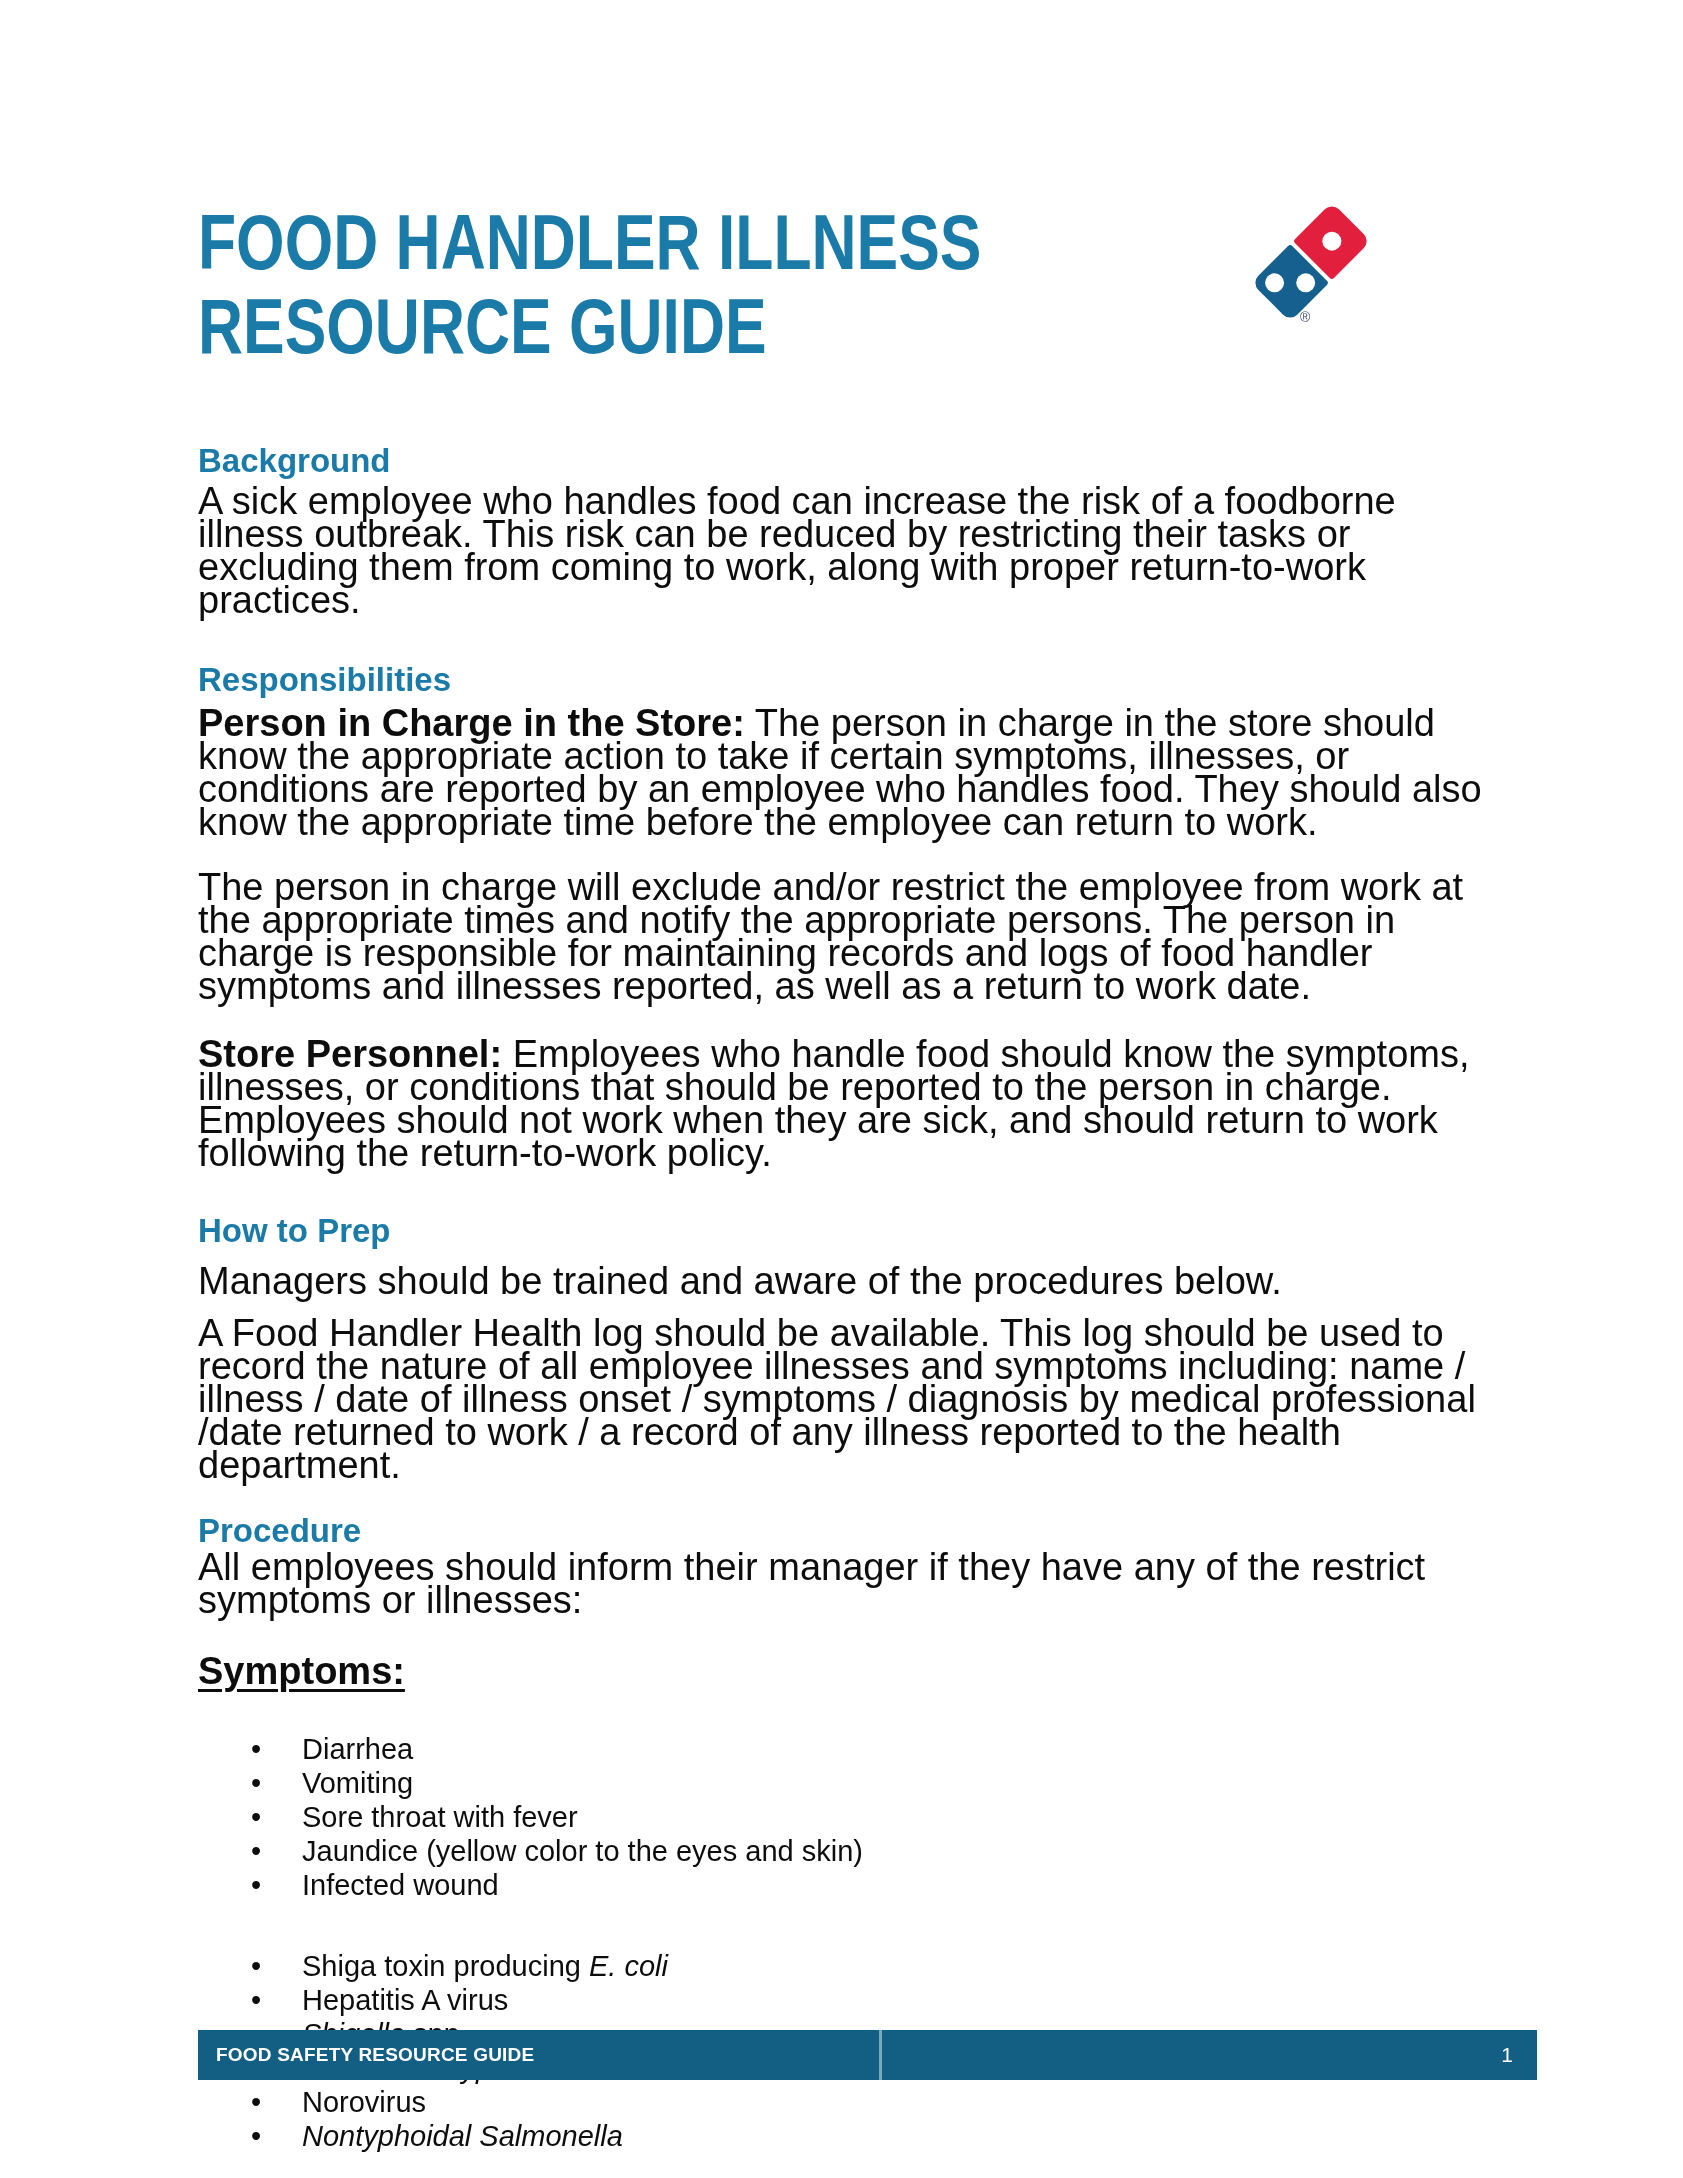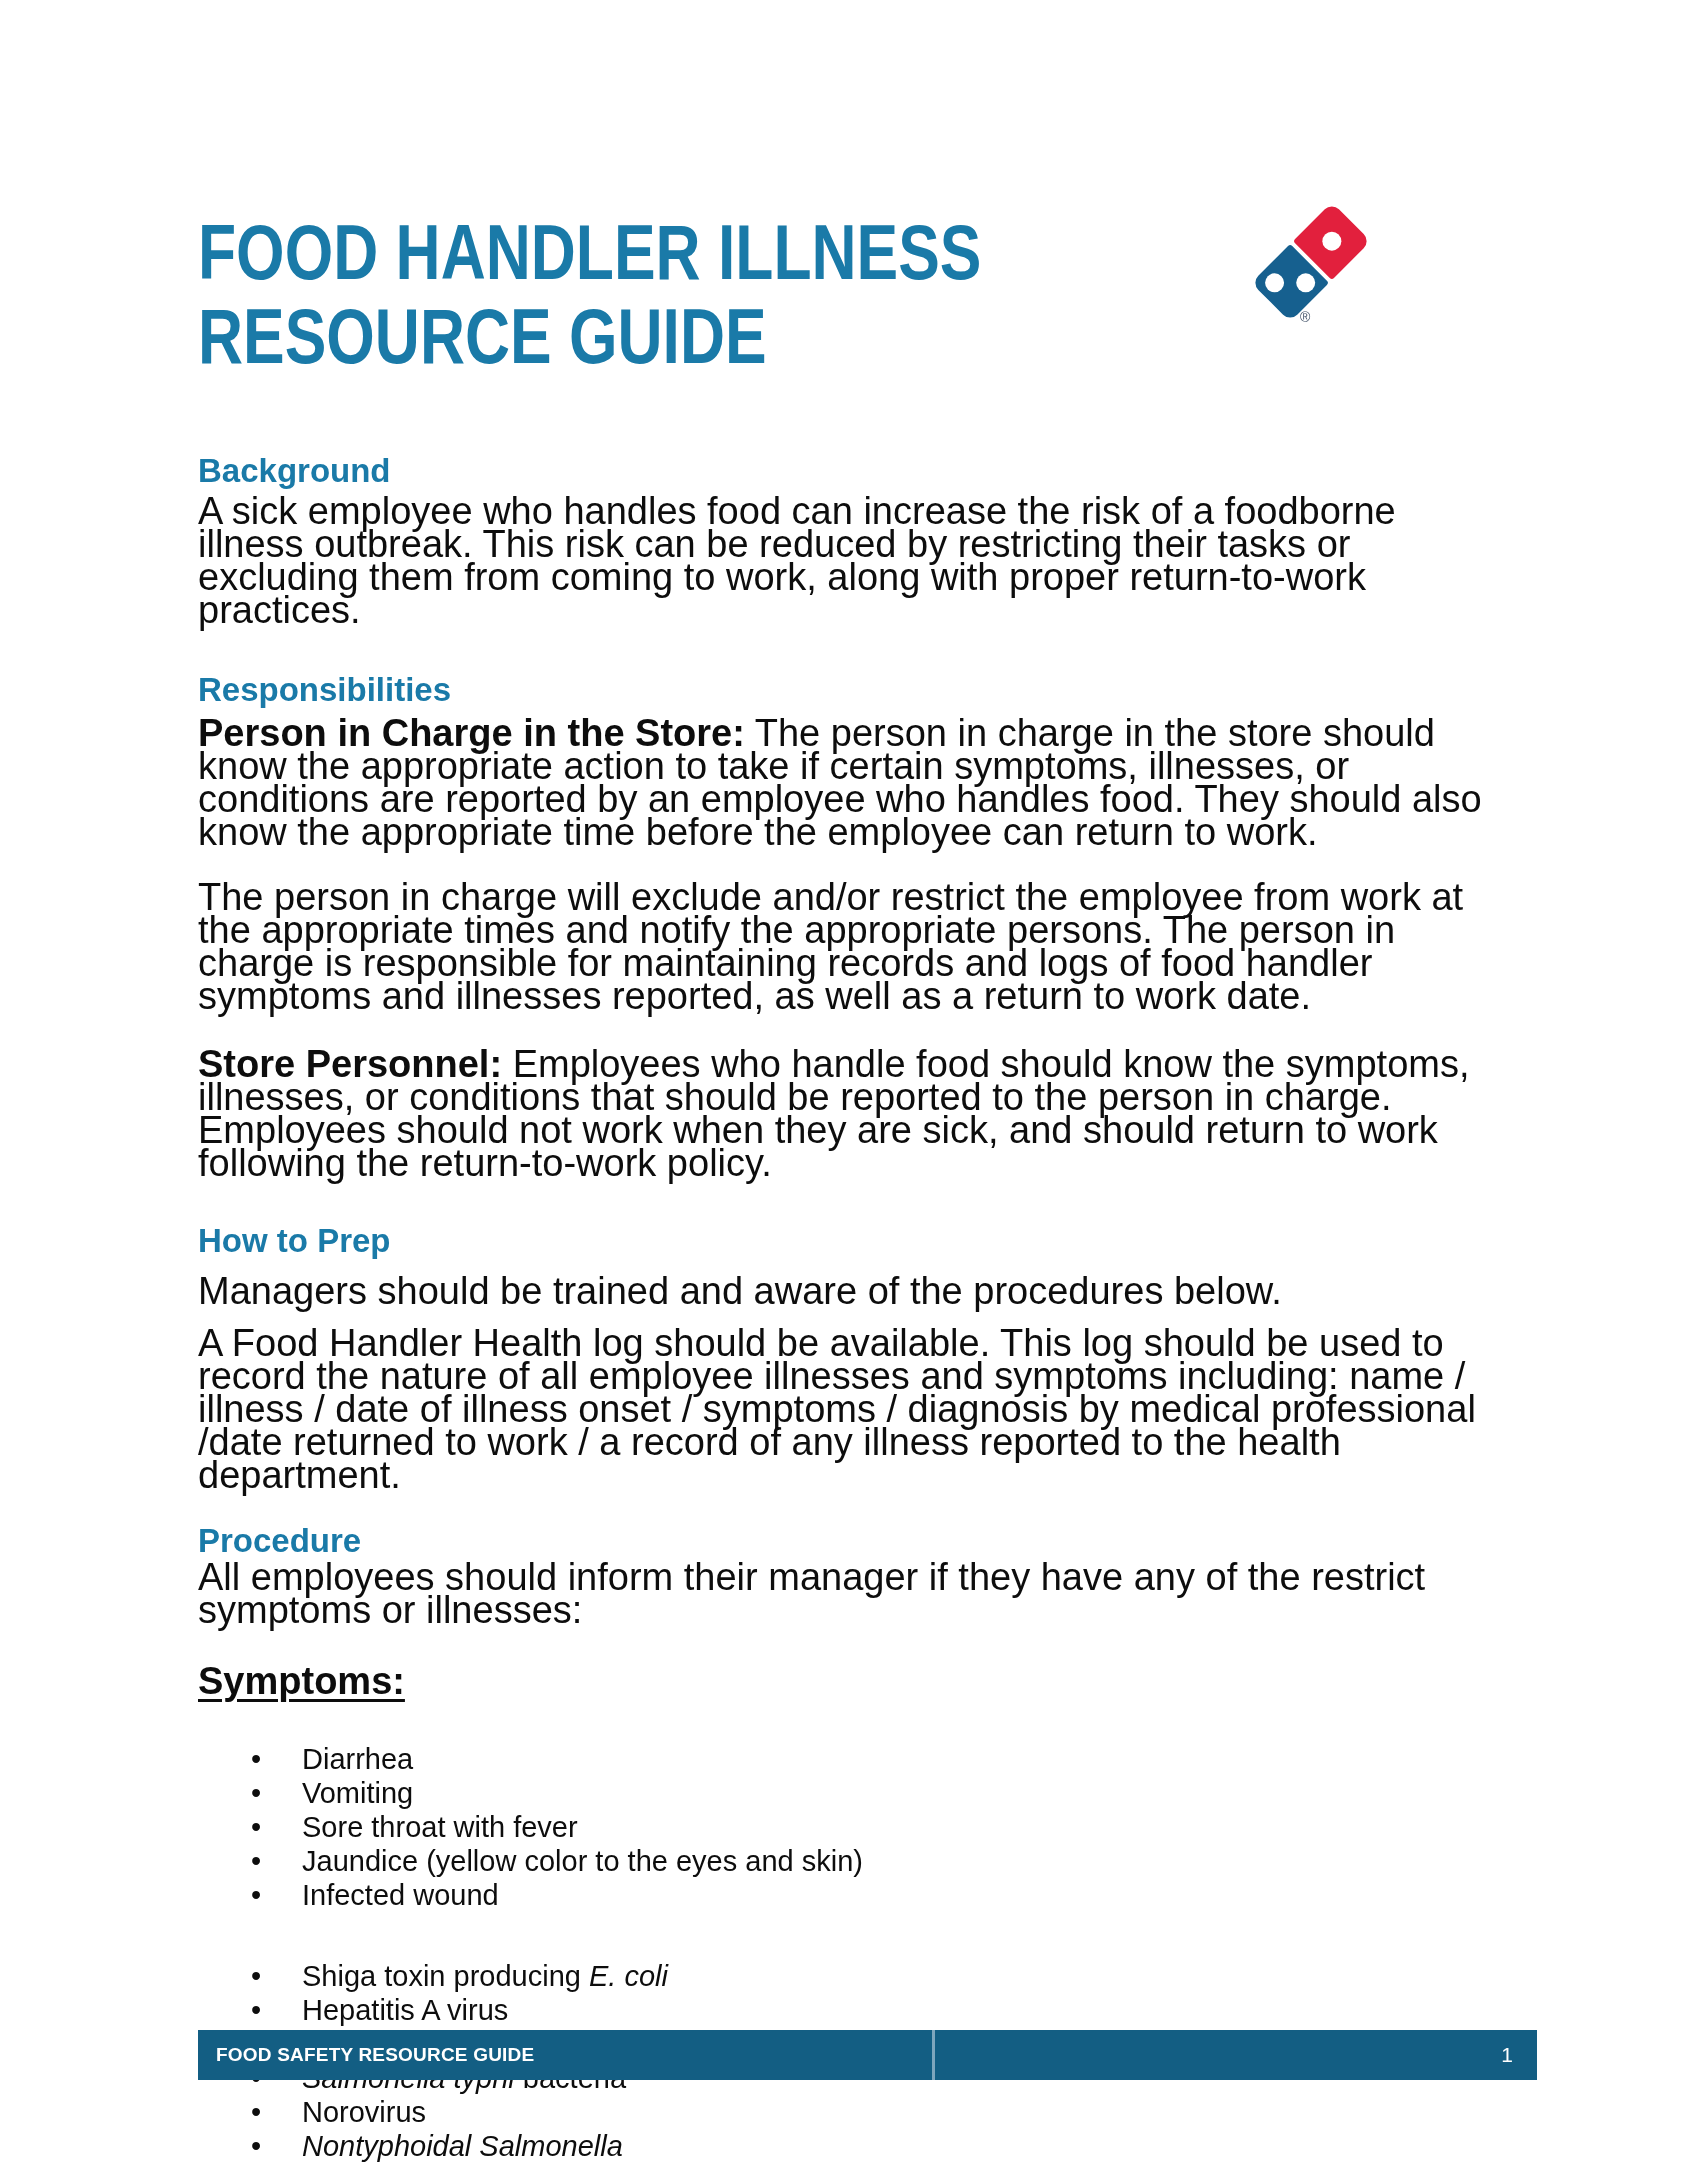--- a/index.html
+++ b/index.html
@@ -11,21 +11,21 @@
     --body-black:#0d0d0d;
   }
   *{margin:0;padding:0;box-sizing:border-box;}
   html,body{background:#ffffff;}
   body{
     width:1683px;height:2178px;position:relative;
     font-family:"Liberation Sans", sans-serif;
     color:var(--body-black);
   }
   .page{position:absolute;inset:0;background:#fff;overflow:hidden;}
-  .content{position:absolute;left:198px;top:14px;width:1309px;}
+  .content{position:absolute;left:198px;top:4px;width:1309px;}
 
   h1.doc-title{
     margin-top:196px;
     font-size:78px;line-height:84px;font-weight:bold;
     color:var(--heading-blue);
     transform:scaleX(0.8);transform-origin:left top;
     white-space:nowrap;
   }
 
   h2{
@@ -85,21 +85,21 @@
     font-size:14px;color:#44546a;
   }
 
   
   .footer{
     position:absolute;left:198px;top:2030px;
     width:1339px;height:50px;
     display:flex;
   }
   .footer-left{
-    width:734px;height:100%;
+    width:681px;height:100%;
     background:var(--footer-blue);
     display:flex;align-items:center;
     padding-left:18px;
   }
   .footer-divider{width:3px;height:100%;background:var(--footer-divider);}
   .footer-right{
     flex:1;height:100%;
     background:var(--footer-blue);
     display:flex;align-items:center;justify-content:flex-end;
     padding-right:24px;

